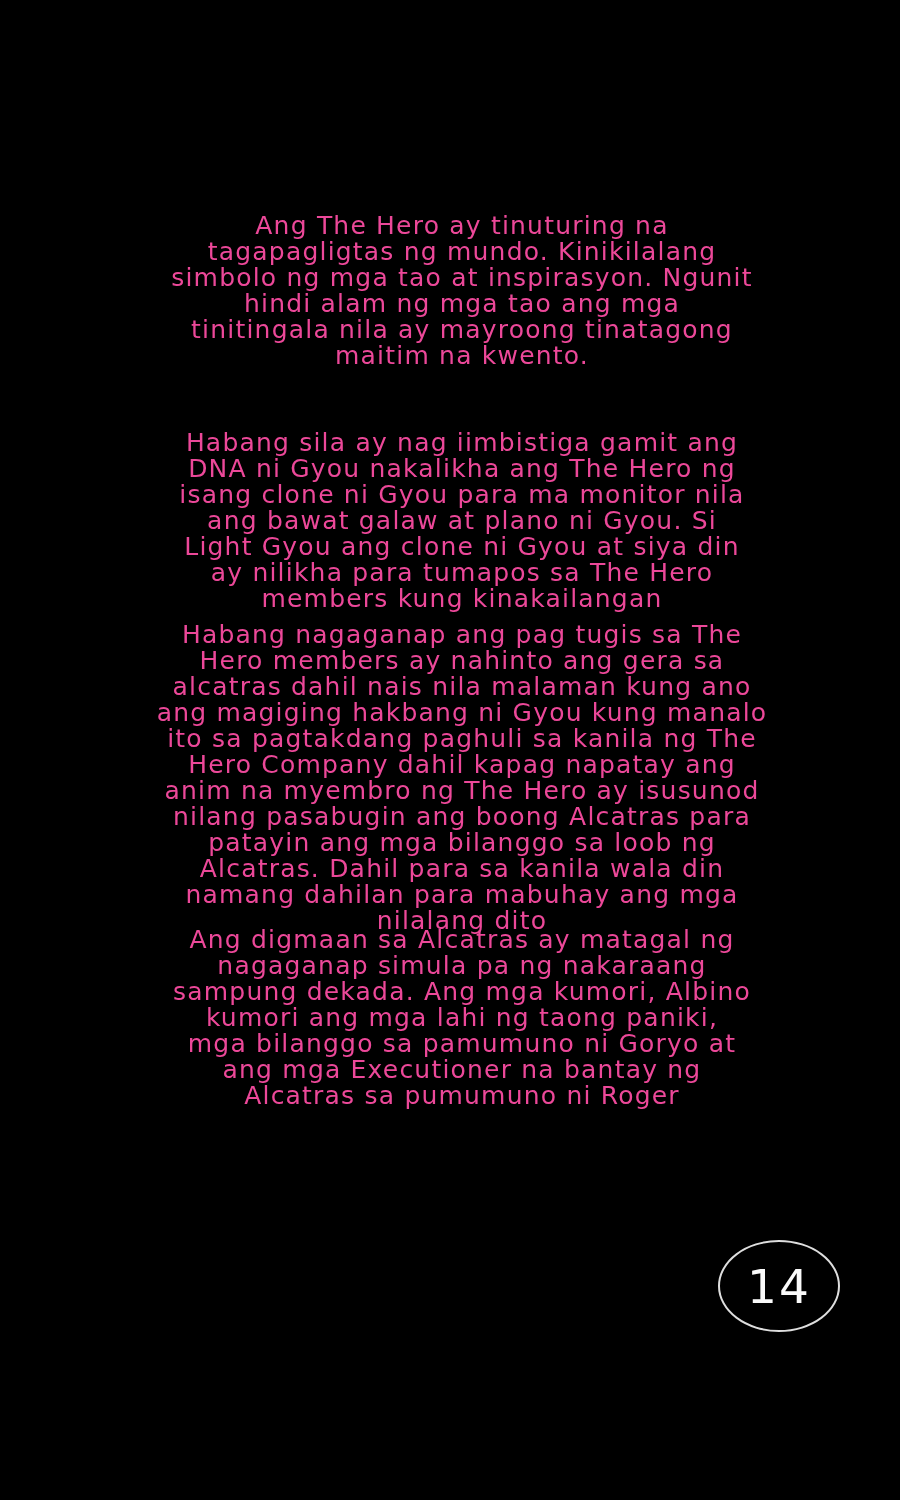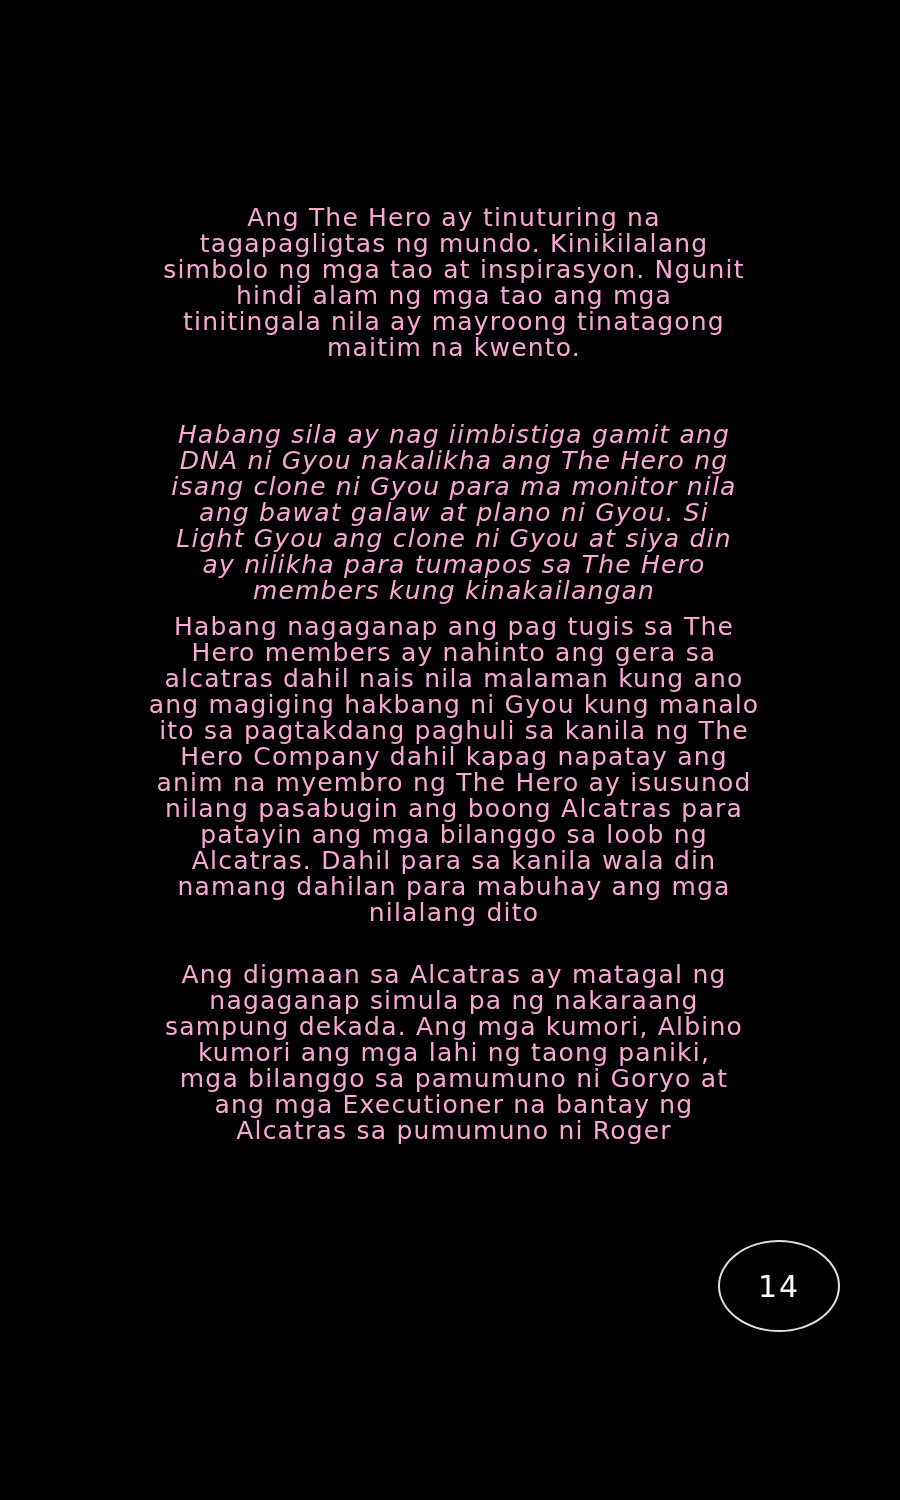--- a/index.html
+++ b/index.html
@@ -16,49 +16,49 @@
   }
   .page {
     position: absolute;
     inset: 0;
     background: #000000;
   }
   .story-paragraph {
     position: absolute;
     left: 85px;
     width: 730px;
-    margin: 4px;
-    color: #f9a8d4;
+    margin: 12px;
+    color: #ec4899;
     font-size: 25px;
     line-height: 26px;
     letter-spacing: 1.2px;
     text-align: center;
     white-space: pre-line;
     font-weight: 400;
   }
   .p1 { top: 201px; }
-  .p2 { top: 418px; font-style: italic; }
+  .p2 { top: 418px; }
   .p3 { top: 610px; }
-  .p4 { top: 958px; }
+  .p4 { top: 915px; }
   .page-number-badge {
     position: absolute;
     left: 718px;
     top: 1240px;
     width: 122px;
     height: 92px;
     border: 2px solid #dedede;
     border-radius: 50%;
     display: flex;
     align-items: center;
     justify-content: center;
     box-sizing: border-box;
   }
   .page-number {
     color: #fafafa;
-    font-size: 30px;
+    font-size: 47px;
     letter-spacing: 2px;
     font-weight: 400;
   }
 </style>
 </head>
 <body>
 
 <div class="page">
   <p class="story-paragraph p1">Ang The Hero ay tinuturing na
 tagapagligtas ng mundo. Kinikilalang

